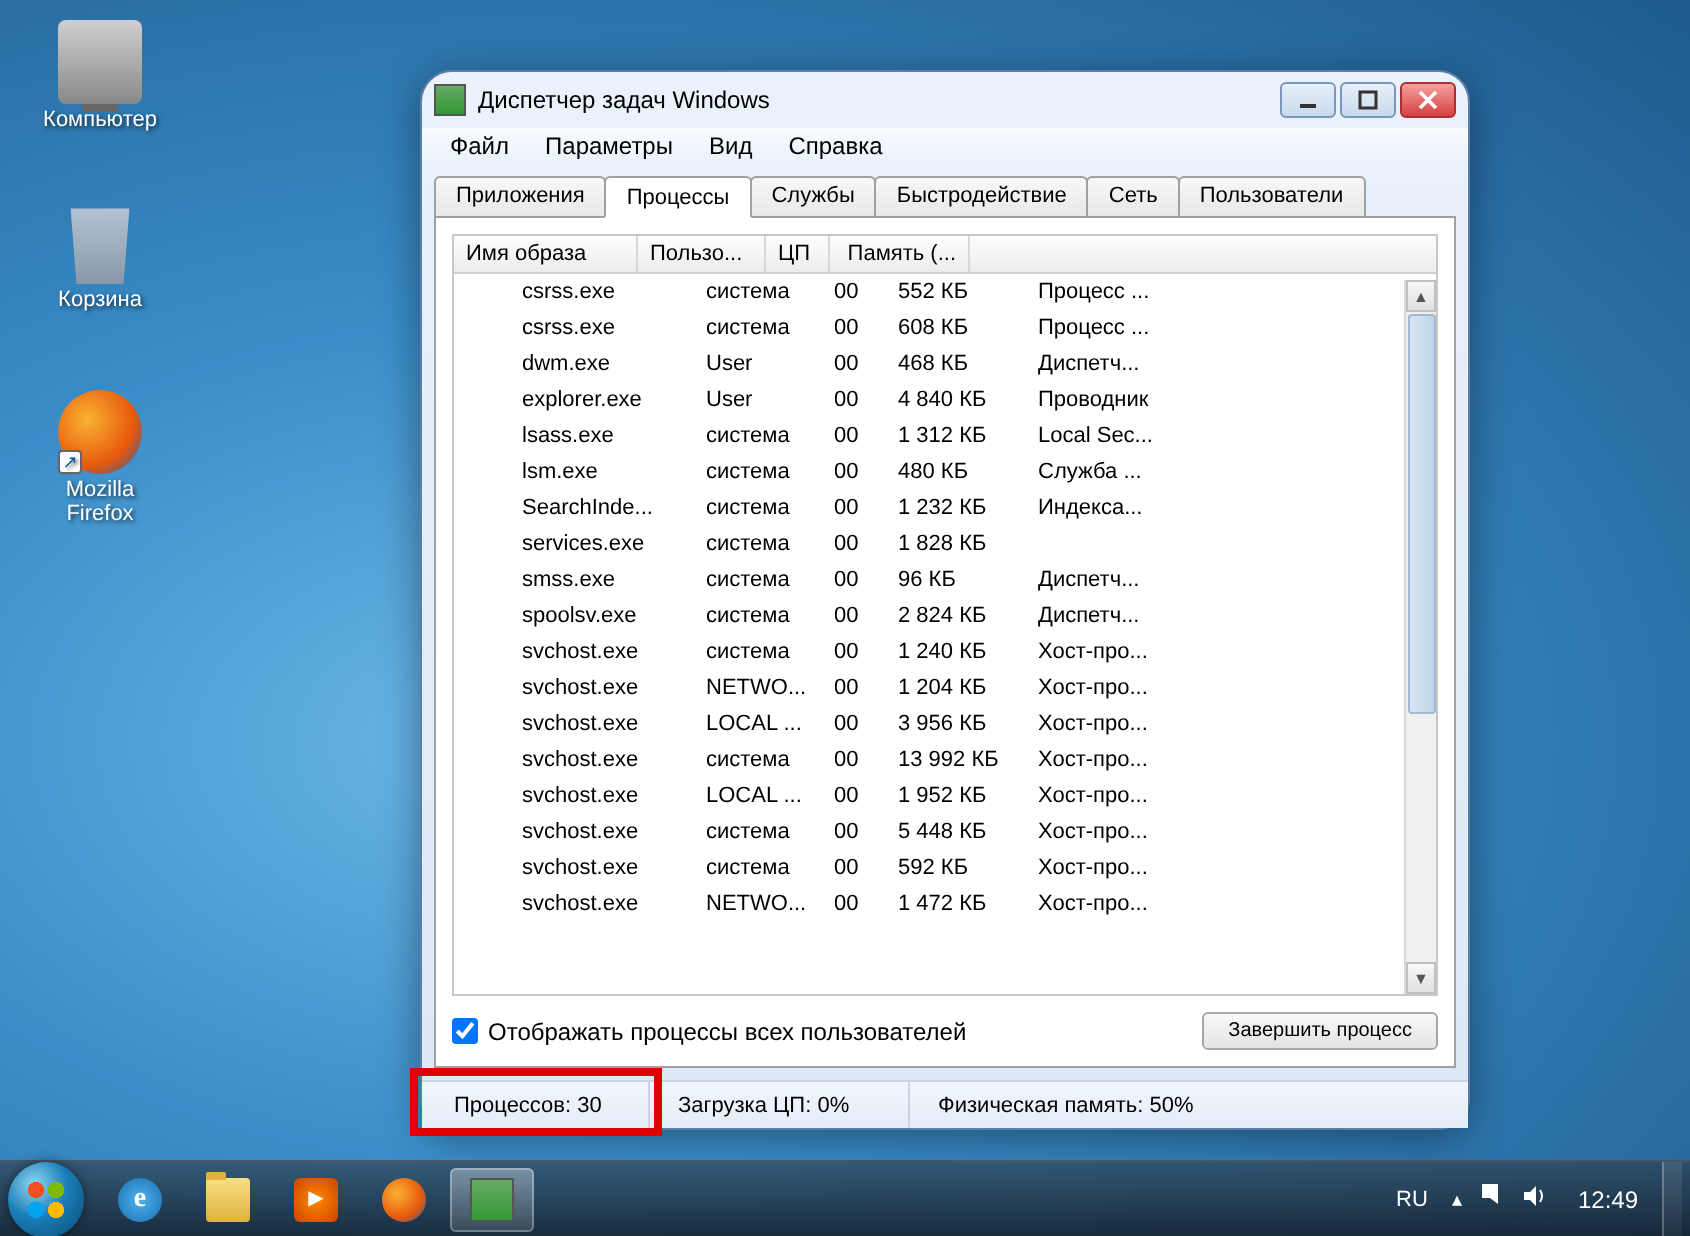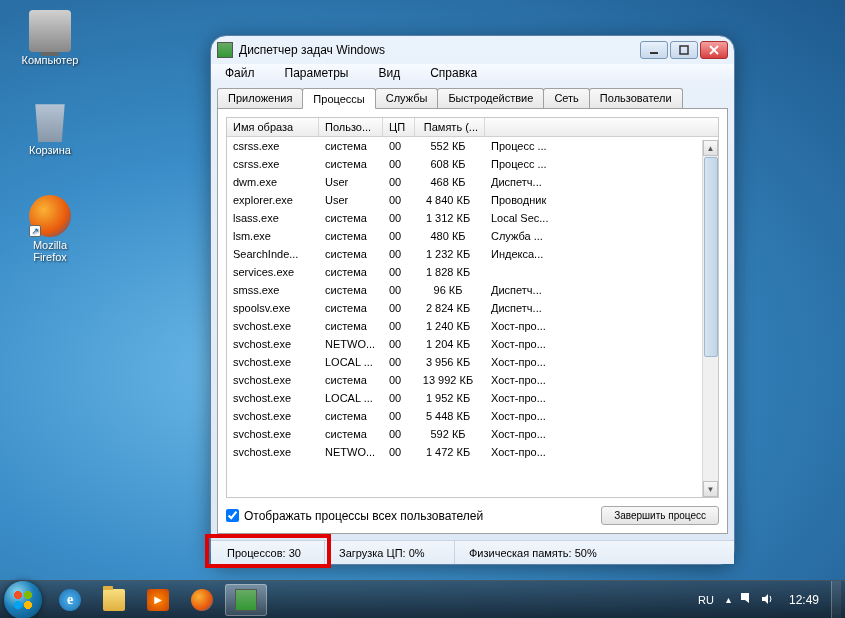--- a/index.html
+++ b/index.html
@@ -35,37 +35,37 @@
 .titlebar {
   height: 28px; display: flex; align-items: center; padding: 0 6px;
 }
 .titlebar .app-icon { width:16px; height:16px; background: linear-gradient(#6a6,#393); border:1px solid #555; margin-right:6px; }
 .titlebar .title { flex:1; font-size:12px; color:#000; }
 .win-controls { display:flex; gap:2px; }
 .win-btn { width:28px; height:18px; border:1px solid #7a97b8; border-radius:3px; background:linear-gradient(#e8f0fa,#c8d8ec); display:flex; align-items:center; justify-content:center; cursor:pointer; }
 .win-btn.close { background:linear-gradient(#f5a0a0,#d84040); border-color:#a83030; color:#fff; font-weight:bold; }
 .win-btn svg { width:10px; height:10px; }
 
-.menubar { height:20px; padding:0 6px; display:flex; gap:14px; background:linear-gradient(#f8fbff,#e8f0fa); }
+.menubar { height:20px; padding:0 6px; display:flex; gap:2px; background:linear-gradient(#f8fbff,#e8f0fa); }
 .menubar .mi { padding:2px 8px; cursor:pointer; border-radius:2px; }
 
 .tabstrip { padding:4px 6px 0; display:flex; gap:0; }
 .tab { padding:3px 10px; border:1px solid #a0a0a0; border-bottom:none; background:linear-gradient(#f8f8f8,#e8e8e8); border-radius:3px 3px 0 0; cursor:pointer; position:relative; margin-right:-1px; font-size:11px; }
 .tab.active { background:#fff; z-index:2; border-bottom:1px solid #fff; margin-bottom:-1px; padding-top:4px; }
 
 .tab-panel { flex:1; margin:0 6px 6px; background:#fff; border:1px solid #a0a0a0; padding:8px; display:flex; flex-direction:column; }
 
 .table-wrap { flex:1; border:1px solid #c8c8c8; overflow:hidden; position:relative; background:#fff; }
 .table-head { display:flex; background:linear-gradient(#fdfdfd,#ececec); border-bottom:1px solid #d0d0d0; }
 .th, .td { padding:3px 6px; font-size:11px; overflow:hidden; white-space:nowrap; text-overflow:ellipsis; }
 .th { border-right:1px solid #d8d8d8; cursor:pointer; }
 .c0{width:92px} .c1{width:64px} .c2{width:32px; text-align:left} .c3{width:70px; text-align:right} .c4{flex:1}
-.td.c2{text-align:left} .td.c3{text-align:center; padding-right:10px}
+.td.c2{text-align:left} .td.c3{text-align:left; padding-right:10px}
 .table-body { overflow-y:auto; height:calc(100% - 22px); }
-.tr { display:flex; cursor:pointer; }
+.tr { display:flex; cursor:pointer;margin-left:28px; }
 .scrollbar { position:absolute; right:0; top:22px; bottom:0; width:16px; background:#f0f0f0; border-left:1px solid #d8d8d8; }
 .sb-btn { height:16px; background:linear-gradient(#f8f8f8,#e0e0e0); border:1px solid #c0c0c0; display:flex; align-items:center; justify-content:center; font-size:8px; color:#555; }
 .sb-thumb { position:absolute; top:17px; width:14px; left:1px; height:200px; background:linear-gradient(90deg,#d8e4f0,#c0d4e8); border:1px solid #a0b8d0; border-radius:2px; }
 
 .below-table { display:flex; align-items:center; justify-content:space-between; padding-top:8px; }
 .chk { display:flex; align-items:center; gap:5px; }
 .chk input { width:13px; height:13px; }
 .btn { padding:3px 12px; border:1px solid #a8a8a8; border-radius:3px; background:linear-gradient(#f8f8f8,#e4e4e4); cursor:pointer; font-size:10px; }
 
 .statusbar { height:24px; display:flex; align-items:center; padding:0 2px; border-top:1px solid #c8d4e4; background:linear-gradient(#f0f6fc,#e4ecf6); }

